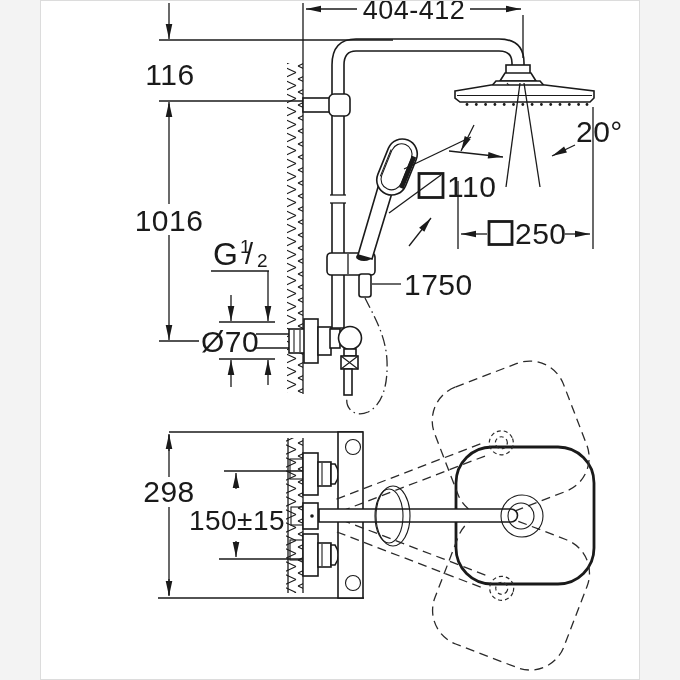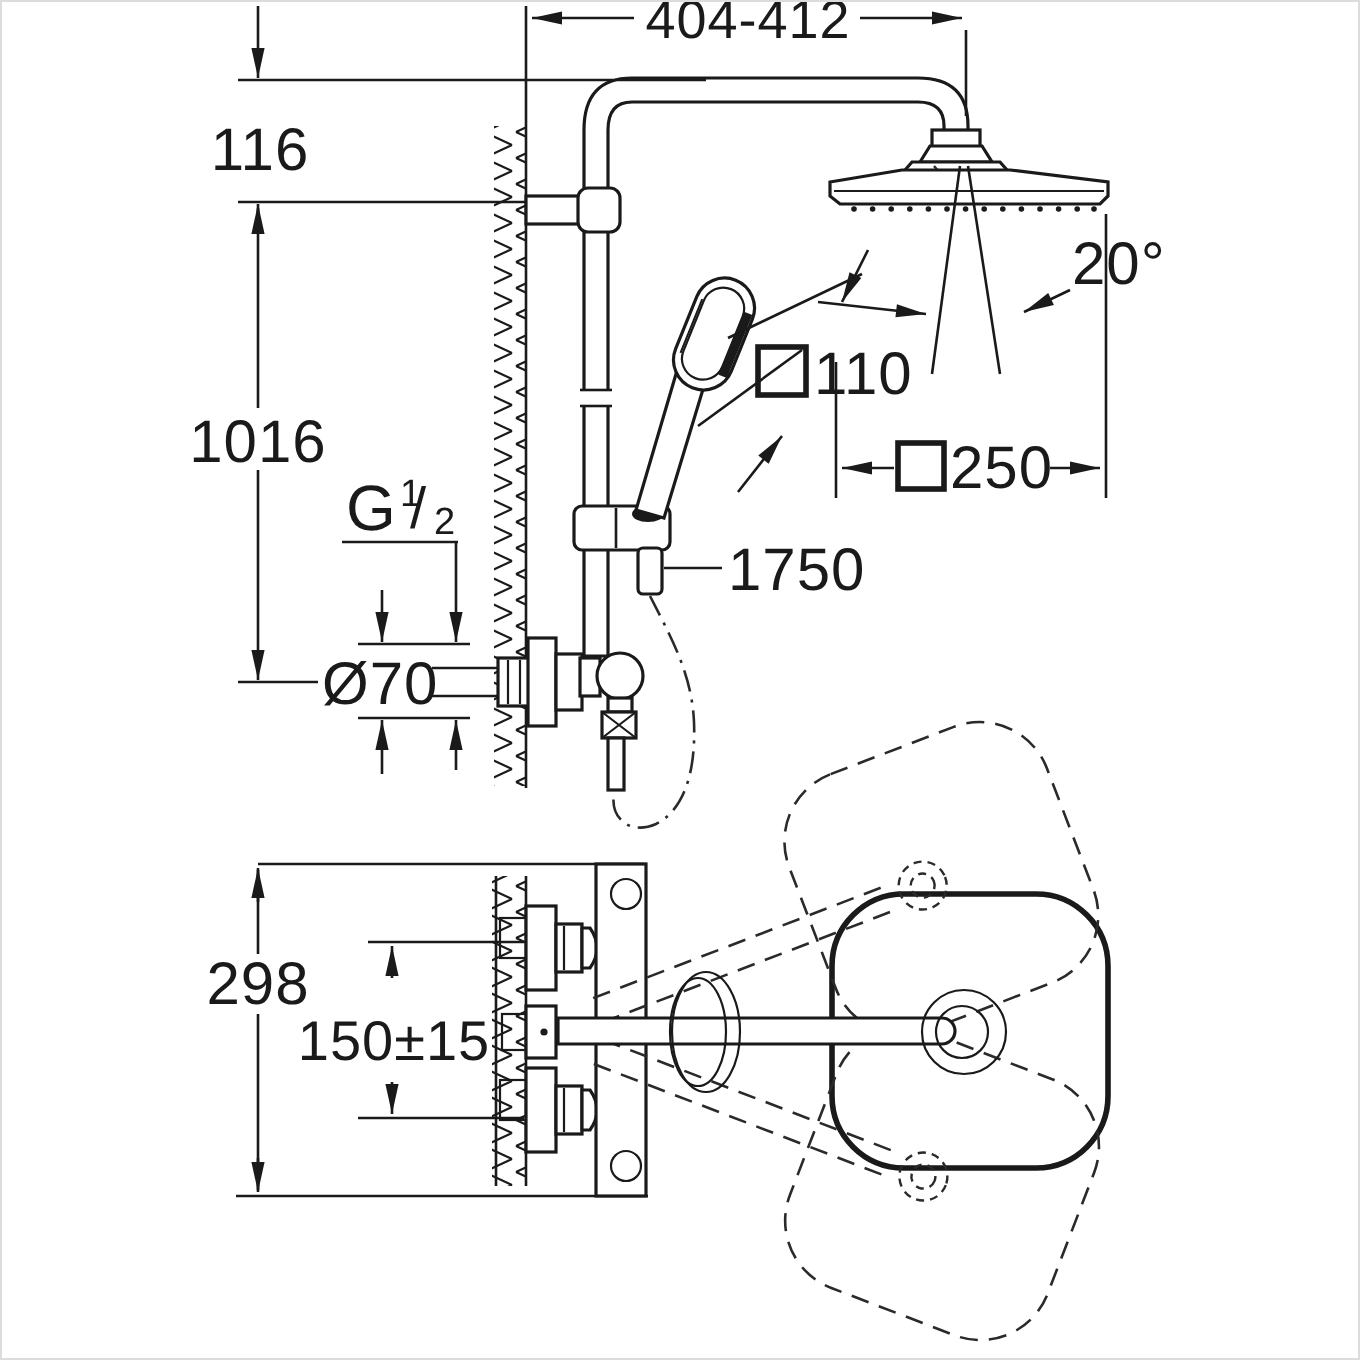--- a/index.html
+++ b/index.html
@@ -1,17 +1,17 @@
 <!DOCTYPE html>
 <html><head>
 <meta charset="utf-8">
 <style>
   html,body{margin:0;padding:0;background:#f3f3f3;}
   .page{
-    width:680px;height:680px;position:relative;margin:0 auto;
+    width:600px;height:680px;position:relative;margin:0 auto;
     background:#ffffff;border:1px solid #dcdcdc;box-sizing:border-box;
     font-family:"Liberation Sans", sans-serif;
   }
   svg{display:block;}
   text{
     fill:#1a1a1a;
     font-family:"Liberation Sans","DejaVu Sans",sans-serif;
     font-size:30px;
     letter-spacing:0.5px;
   }

